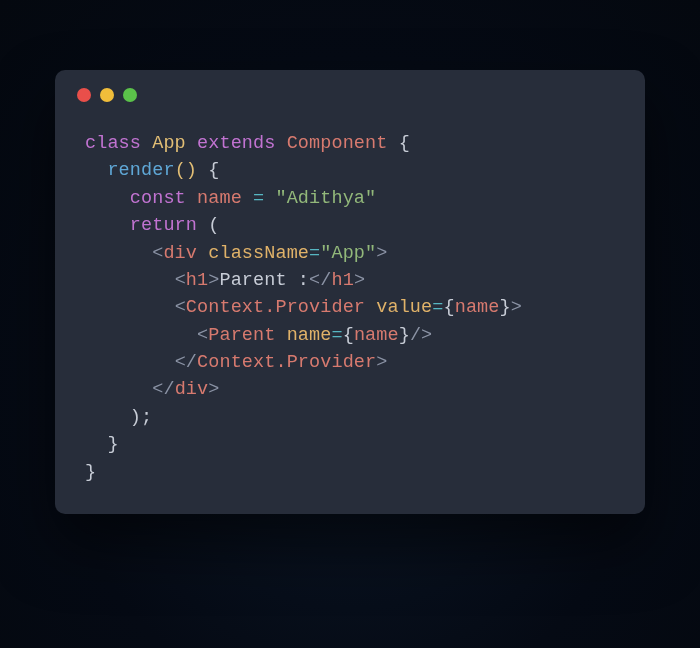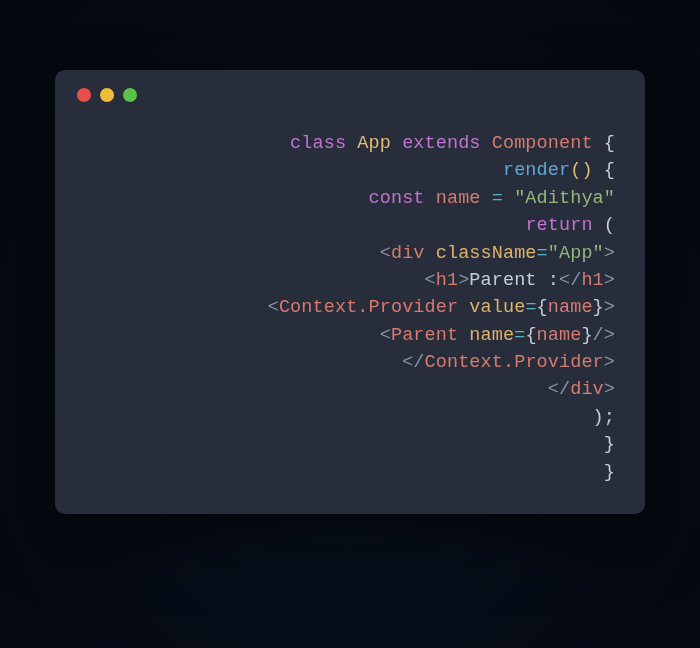--- a/index.html
+++ b/index.html
@@ -37,21 +37,20 @@
     height: 14px;
     border-radius: 50%;
   }
   .code {
     padding: 22px 30px 0 30px;
     font-size: 18.5px;
     line-height: 1.48;
     white-space: pre;
     color: #c7ccd6;
     letter-spacing: 0.1px;
-    text-align: right;
   }
   .kw   { color: #c173d1; }      
   .cls  { color: #e2be75; }      
   .inh  { color: #d77a6f; }      
   .fn   { color: #5fa7d6; }      
   .id   { color: #d77a6f; }      
   .str  { color: #92b87a; }      
   .tag  { color: #d77a6f; }      
   .attr { color: #e0b269; }      
   .attrv{ color: #92b87a; }      

